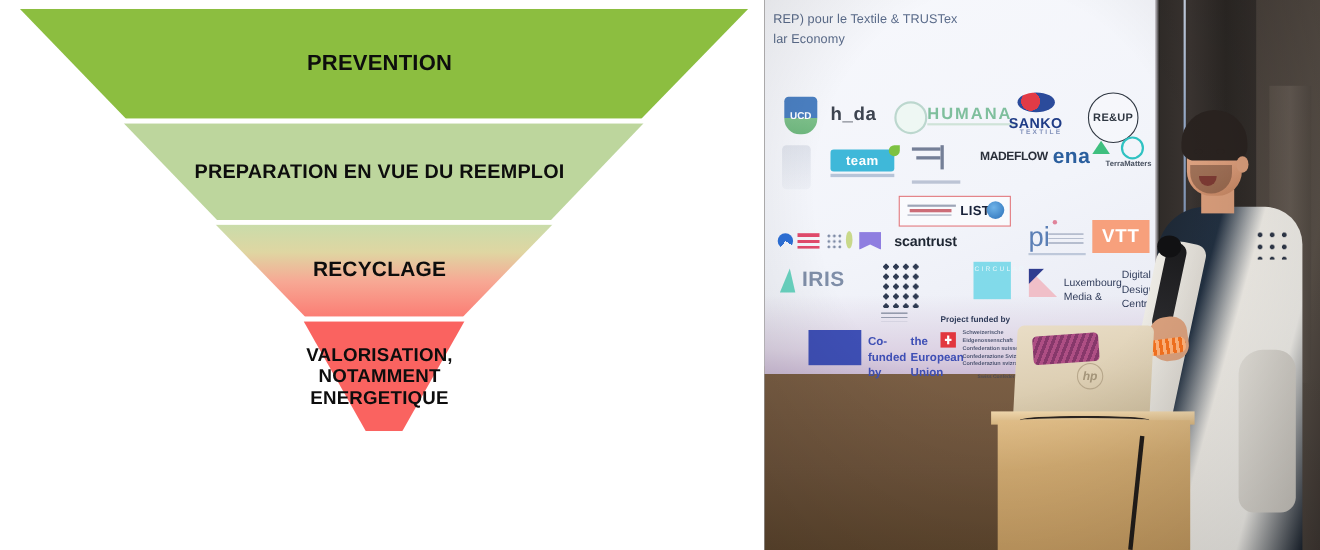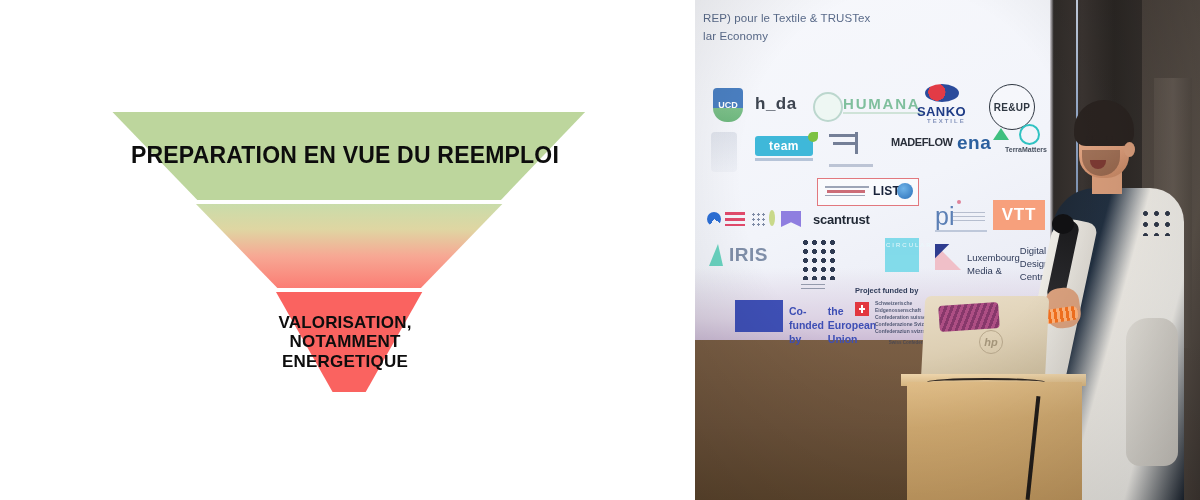--- a/index.html
+++ b/index.html
@@ -23,21 +23,21 @@
   #tier-prevention .shape{position:absolute;inset:0;
      background:#8cbe40;
      clip-path:polygon(2.6% 0%, 98.6% 0%, 84.5% 100%, 16.6% 100%);}
   #tier-prevention .tier-label{font-size:20px;}
 
   
   #tier-preparation{left:0;top:112px;width:690px;height:88px;}
   #tier-preparation .shape{position:absolute;inset:0;
      background:#bdd69d;
      clip-path:polygon(16.3% 0%, 84.8% 0%, 72.6% 100%, 28.6% 100%);}
-  #tier-preparation .tier-label{font-size:23px;}
+  #tier-preparation .tier-label{font-size:18px;}
 
   
   #tier-recyclage{left:0;top:204px;width:690px;height:84px;}
   #tier-recyclage .shape{position:absolute;inset:0;
      background:linear-gradient(180deg,#c9dcaa 0%,#dfd6a2 30%,#f7a894 62%,#fb7d74 100%);
      clip-path:polygon(28.4% 0%, 72.8% 0%, 61.0% 100%, 40.2% 100%);}
   #tier-recyclage .tier-label{font-size:19px;}
 
   
   #tier-valorisation{left:0;top:292px;width:690px;height:100px;}
@@ -250,28 +250,33 @@
   .photo-vignette{position:absolute;inset:0;pointer-events:none;
      background:radial-gradient(ellipse at 42% 35%,rgba(255,255,255,0) 40%,rgba(0,0,0,.20) 100%);}
 </style>
 </head>
 <body>
 
 <div id="root">
 
   <div id="pyramid-panel">
 
+    <div class="tier" id="tier-prevention">
+      <div class="shape"></div>
+      <div class="tier-label">PREVENTION</div>
+    </div>
 
     <div class="tier" id="tier-preparation">
       <div class="shape"></div>
       <div class="tier-label">PREPARATION EN VUE DU REEMPLOI</div>
     </div>
 
     <div class="tier" id="tier-recyclage">
       <div class="shape"></div>
+      <div class="tier-label">RECYCLAGE</div>
     </div>
 
     <div class="tier" id="tier-valorisation">
       <div class="shape"></div>
       <div class="tier-label">VALORISATION,
 NOTAMMENT
 ENERGETIQUE</div>
     </div>
 
 

